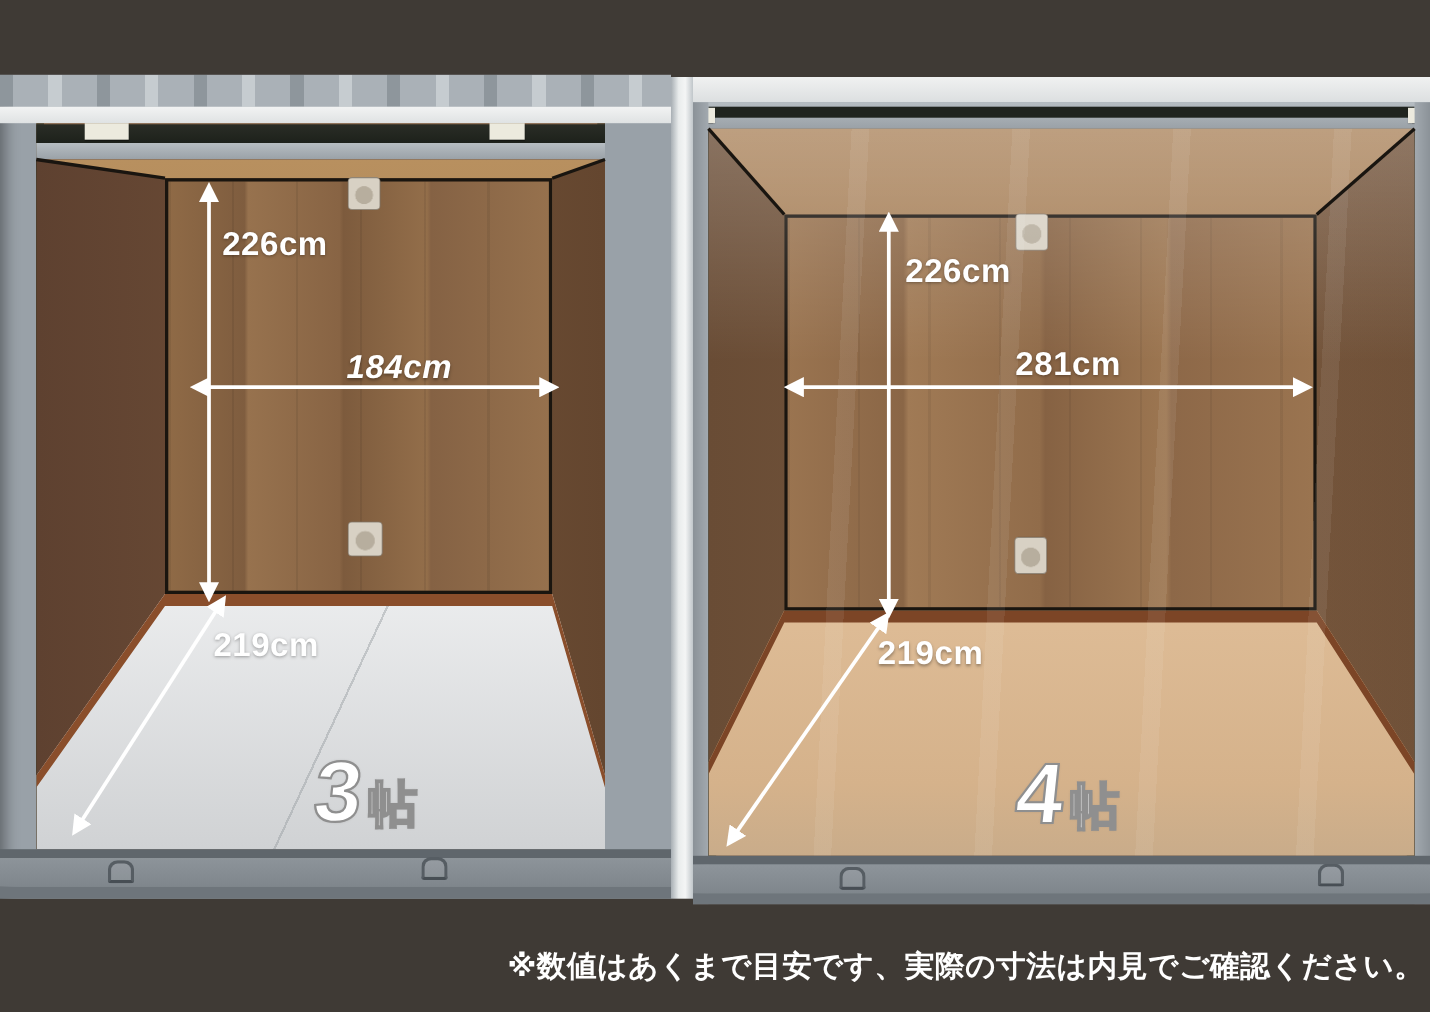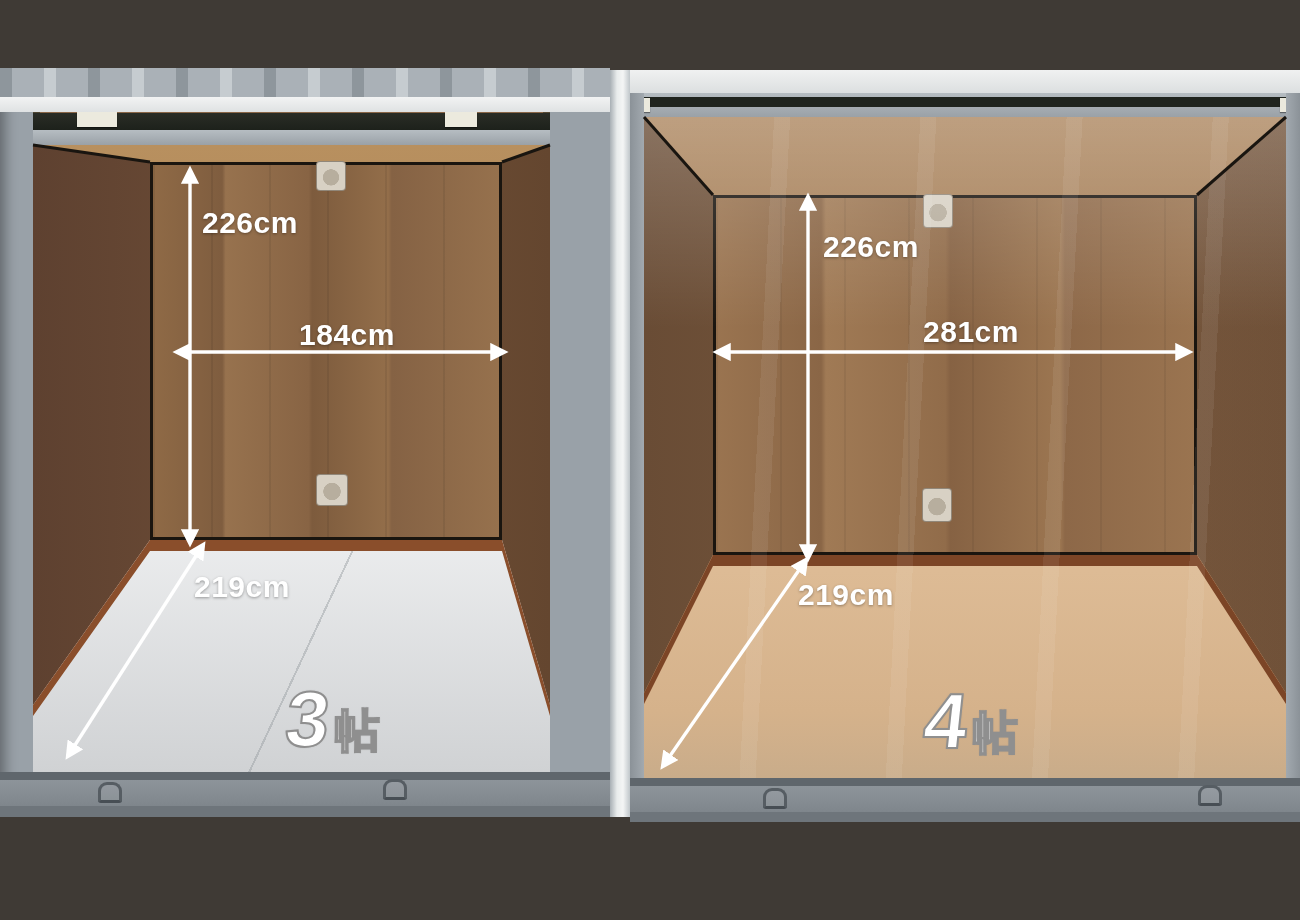--- a/index.html
+++ b/index.html
@@ -39,21 +39,21 @@
   .pL .skirting{clip-path:polygon(0 560px,117px 395px,469px 395px,517px 560px,517px 571px,469px 406px,117px 406px,0 571px);background:#8a4e2b;}
   .pL .backwall{left:117px;top:17px;width:352px;height:378px;background:repeating-linear-gradient(90deg,rgba(0,0,0,.07) 0 2px,rgba(0,0,0,0) 2px 58px),linear-gradient(90deg,#8f6a46 0%,#7f5d3f 20%,#97724e 21%,#886444 45%,#7d5b3d 46%,#936e4a 68%,#856244 69%,#96714d 100%);}
   .pL .vent.v1{left:283px;top:16px;width:28px;height:28px;}
   .pL .vent.v2{left:283px;top:329px;width:30px;height:30px;}
   .pL .sill1{left:0;top:704px;width:610px;height:8px;background:#5f666c;}
   .pL .sill2{left:0;top:712px;width:610px;height:26px;background:linear-gradient(180deg,#8d949a,#7f868c);}
   .pL .sill3{left:0;top:738px;width:610px;height:11px;background:#6e757b;}
   .pL .ring.r1{left:98px;top:714px;}
   .pL .ring.r2{left:383px;top:711px;}
   .pL .dim.h{left:202px;top:140px;}
-  .pL .dim.w{left:280px;top:252px;width:134px;}
+  .pL .dim.w{left:296px;top:252px;width:134px;font-style:italic;}
   .pL .dim.d{left:194px;top:504px;}
   .pL .size-label{left:286px;top:616px;}
 
   
   .divider{position:absolute;left:610px;top:70px;width:20px;height:747px;background:linear-gradient(90deg,#a8afb4,#e9ecec 35%,#f4f5f5 65%,#c0c6ca);}
 
   
   .pR{left:630px;top:70px;width:670px;height:752px;}
   .pR .topbar{left:0;top:0;width:670px;height:23px;background:linear-gradient(180deg,#f0f1f1,#dcdfe0);}
   .pR .header{left:0;top:23px;width:670px;height:24px;background:linear-gradient(180deg,#b6bdc2,#9aa1a7);}
@@ -187,14 +187,15 @@
 
     <span class="dim h">226cm</span>
     <span class="dim w center">281cm</span>
     <span class="dim d">219cm</span>
     <div class="size-label">
       <span class="num">4</span>
       <span class="suffix">帖</span>
     </div>
   </section>
 
+  <p class="disclaimer">※数値はあくまで目安です、実際の寸法は内見でご確認ください。</p>
 
 </div>
 
 </body></html>

